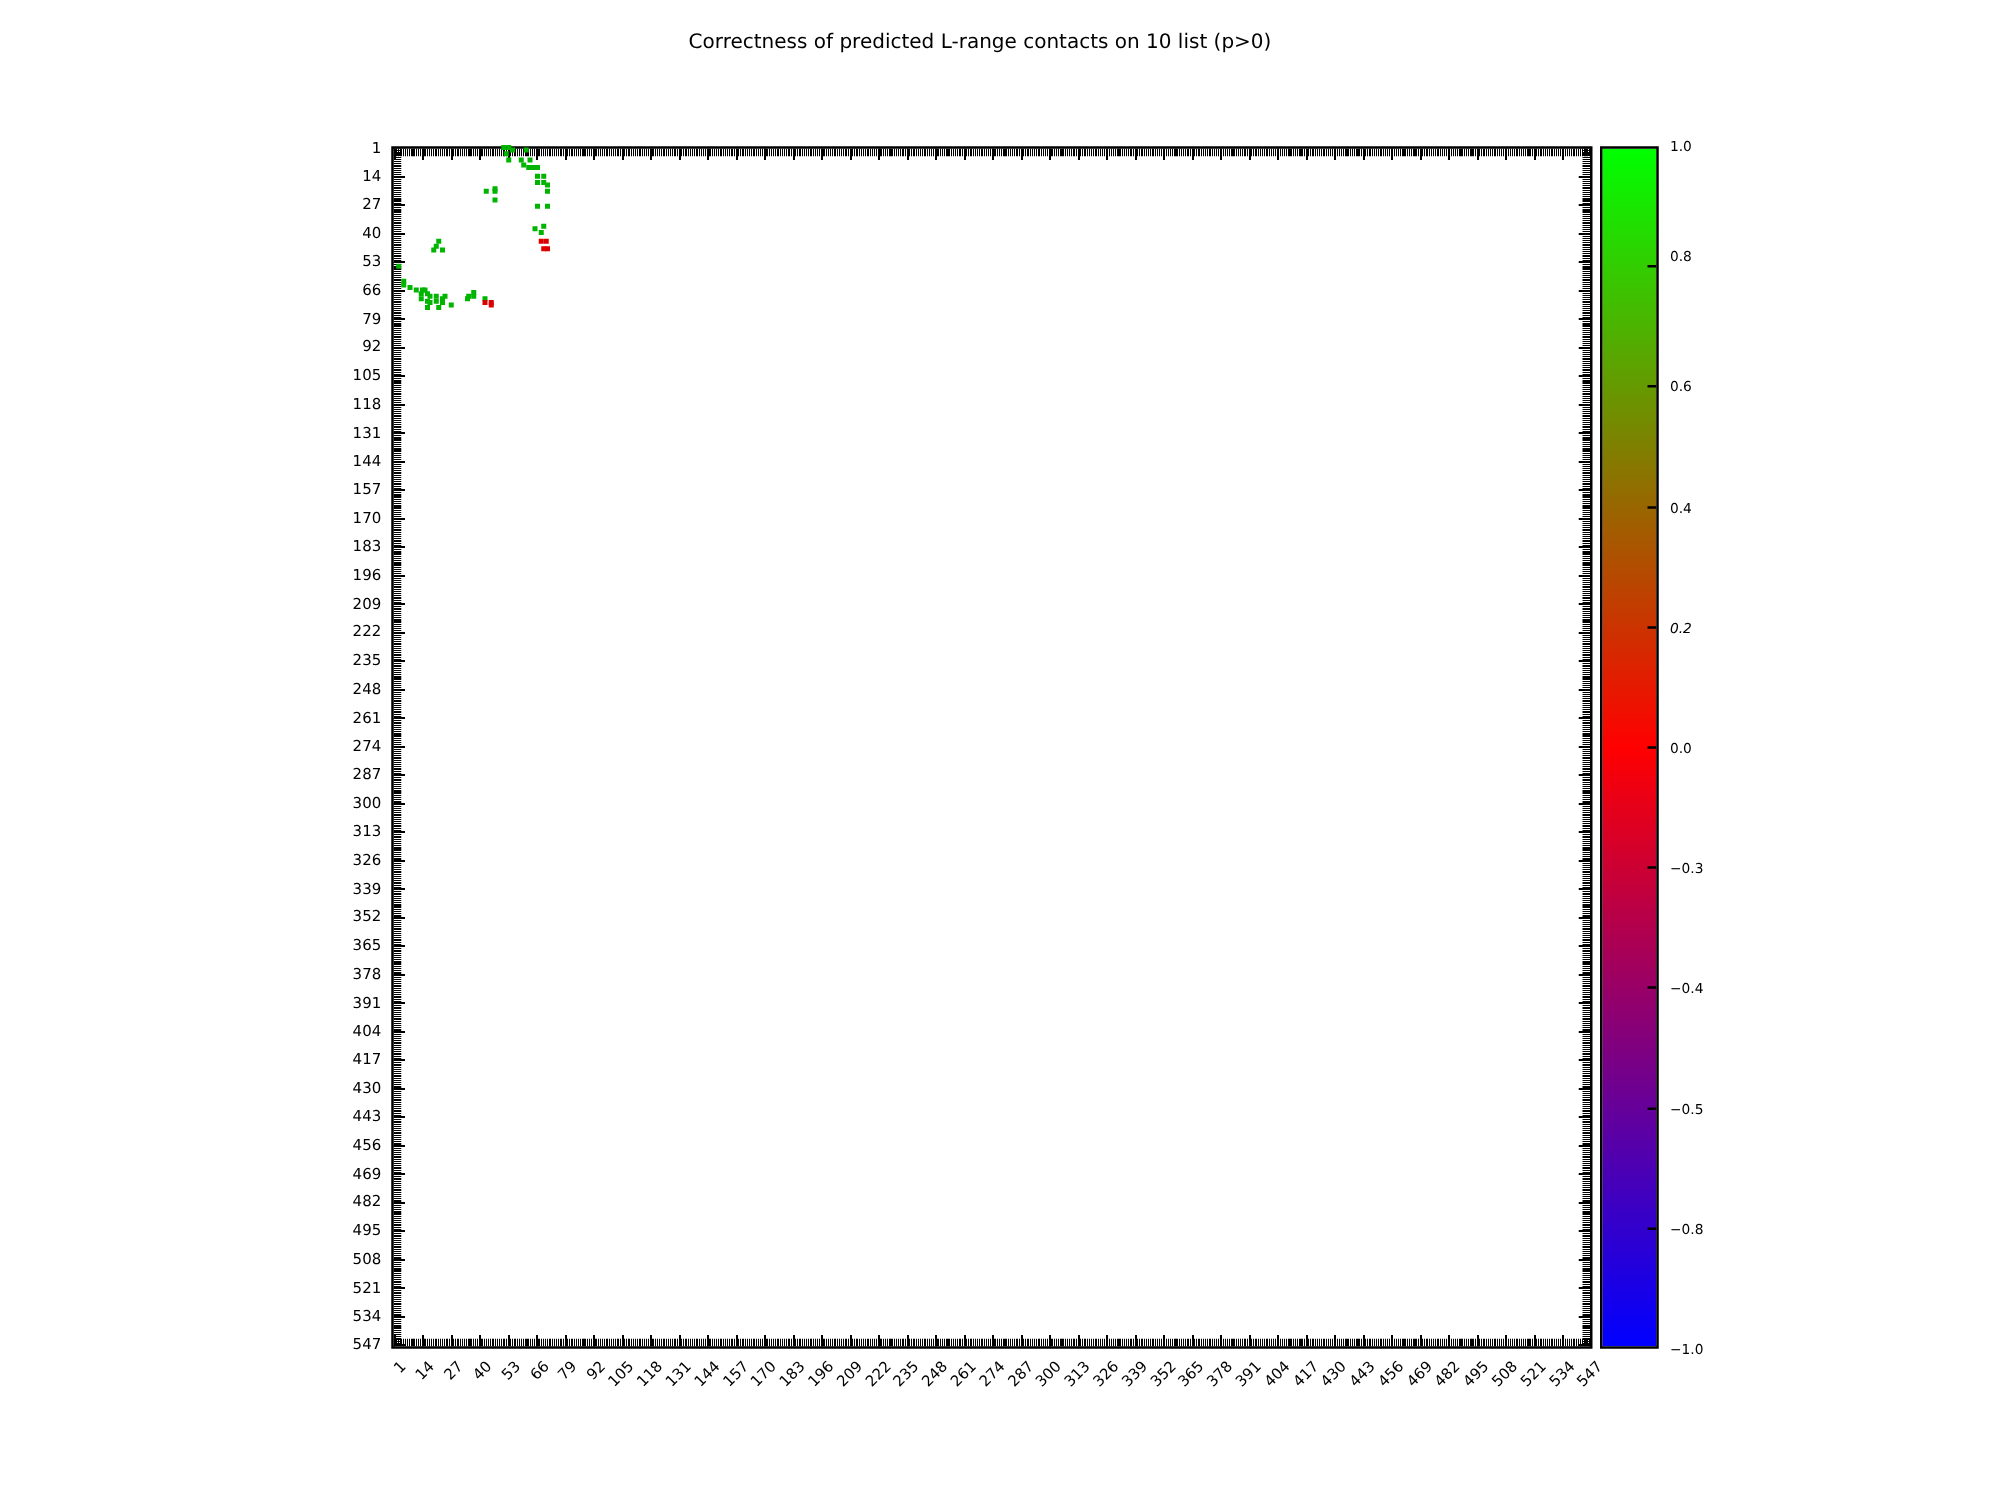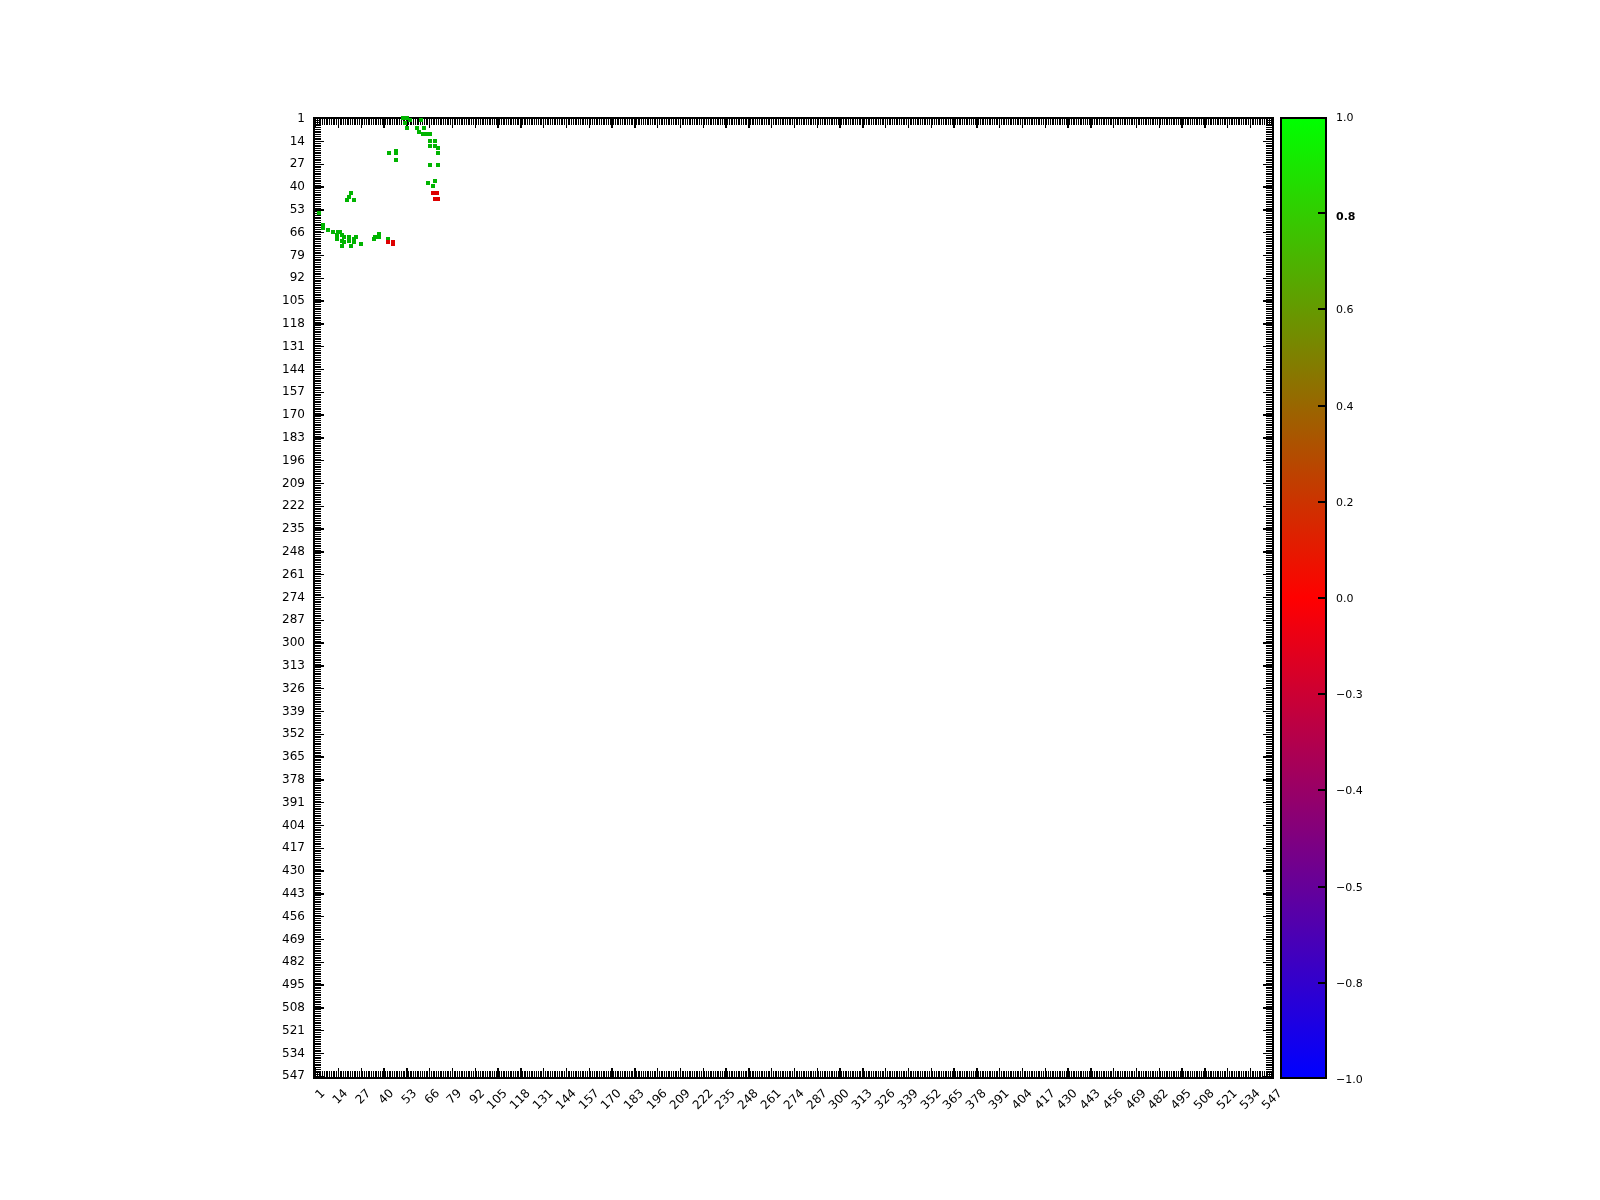--- a/index.html
+++ b/index.html
@@ -39,20 +39,21 @@
               border:2px solid #000; box-sizing:border-box;
               background:linear-gradient(to bottom,#00ff00 0%,#ff0000 50%,#0000ff 100%); }
   .cbtick-label { position:absolute; left:1336px; font-size:11px; line-height:19px; }
   .cbtick-dash { position:absolute; width:7px; height:2px; background:#000; }
 </style>
 </head>
 <body>
 
 <div class="figure">
   <div class="suptitle">
+    <div>Correctness of predicted L-range contacts on 10 list (p&gt;0)</div>
   </div>
 
 
   <div class="plot">
     <div class="comb ct"></div>
     <div class="comb ctm"></div>
     <div class="comb cb"></div>
     <div class="comb cbm"></div>
     <div class="comb cl"></div>
     <div class="comb clm"></div>
@@ -213,27 +214,27 @@
       <div class="xtick" style="right: 415.82px;">495</div>
       <div class="xtick" style="right: 393.023px;">508</div>
       <div class="xtick" style="right: 370.225px;">521</div>
       <div class="xtick" style="right: 347.428px;">534</div>
       <div class="xtick" style="right: 324.63px;">547</div>
     </div>
 
   <div class="colorbar"></div>
   <div id="cbticks">
       <div class="cbtick-label" style="top: 108px;">1.0</div>
-      <div class="cbtick-label" style="top: 207px; font-weight: bold;">0.8</div>
+      <div class="cbtick-label" style="top: 196px;">0.8</div>
       <div class="cbtick-dash" style="left: 1318px; top: 212.2px;"></div>
       <div class="cbtick-label" style="top: 300.4px;">0.6</div>
       <div class="cbtick-dash" style="left: 1318px; top: 308.4px;"></div>
       <div class="cbtick-label" style="top: 396.6px;">0.4</div>
       <div class="cbtick-dash" style="left: 1318px; top: 404.6px;"></div>
-      <div class="cbtick-label" style="top: 492.8px;">0.2</div>
+      <div class="cbtick-label" style="top: 492.8px; font-style: italic;">0.2</div>
       <div class="cbtick-dash" style="left: 1318px; top: 500.8px;"></div>
       <div class="cbtick-label" style="top: 589px;">0.0</div>
       <div class="cbtick-dash" style="left: 1318px; top: 597px;"></div>
       <div class="cbtick-label" style="top: 685.2px;">−0.3</div>
       <div class="cbtick-dash" style="left: 1318px; top: 693.2px;"></div>
       <div class="cbtick-label" style="top: 781.4px;">−0.4</div>
       <div class="cbtick-dash" style="left: 1318px; top: 789.4px;"></div>
       <div class="cbtick-label" style="top: 877.6px;">−0.5</div>
       <div class="cbtick-dash" style="left: 1318px; top: 885.6px;"></div>
       <div class="cbtick-label" style="top: 973.8px;">−0.8</div>

